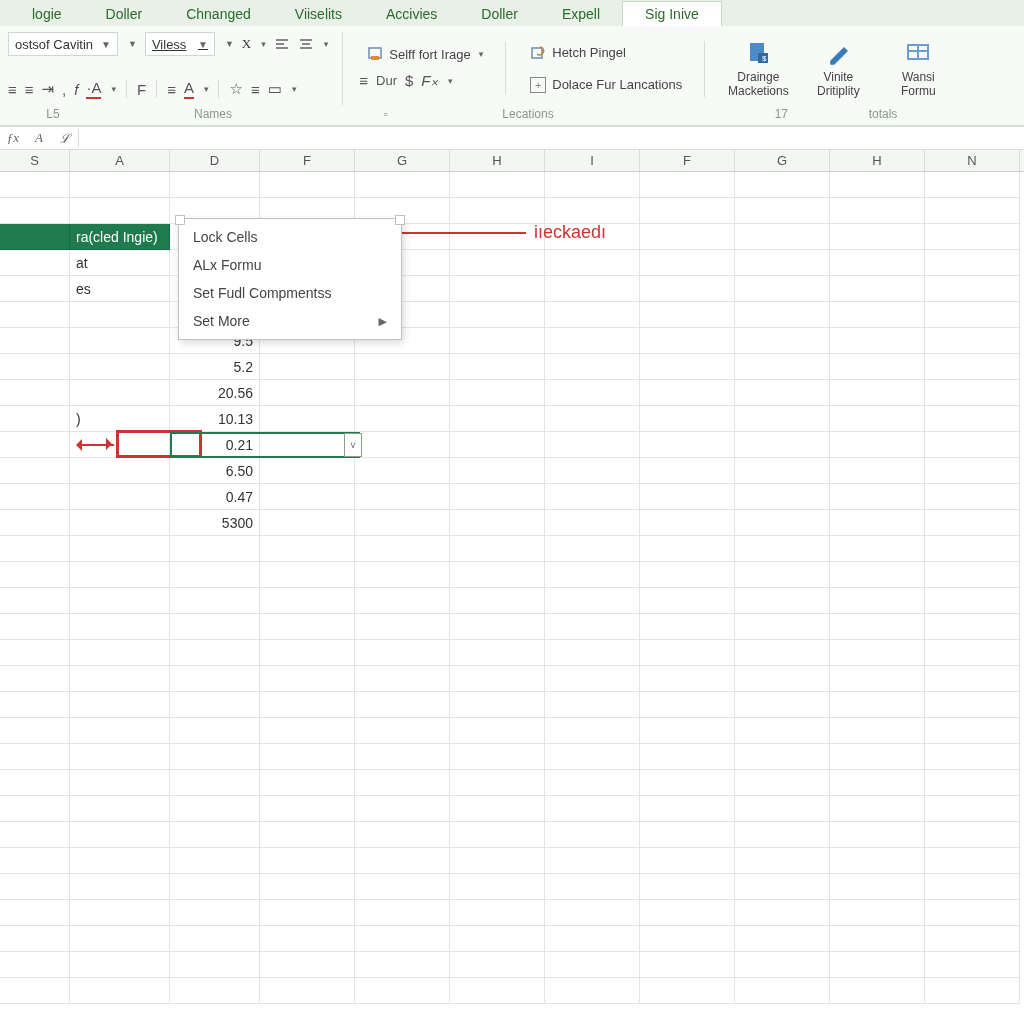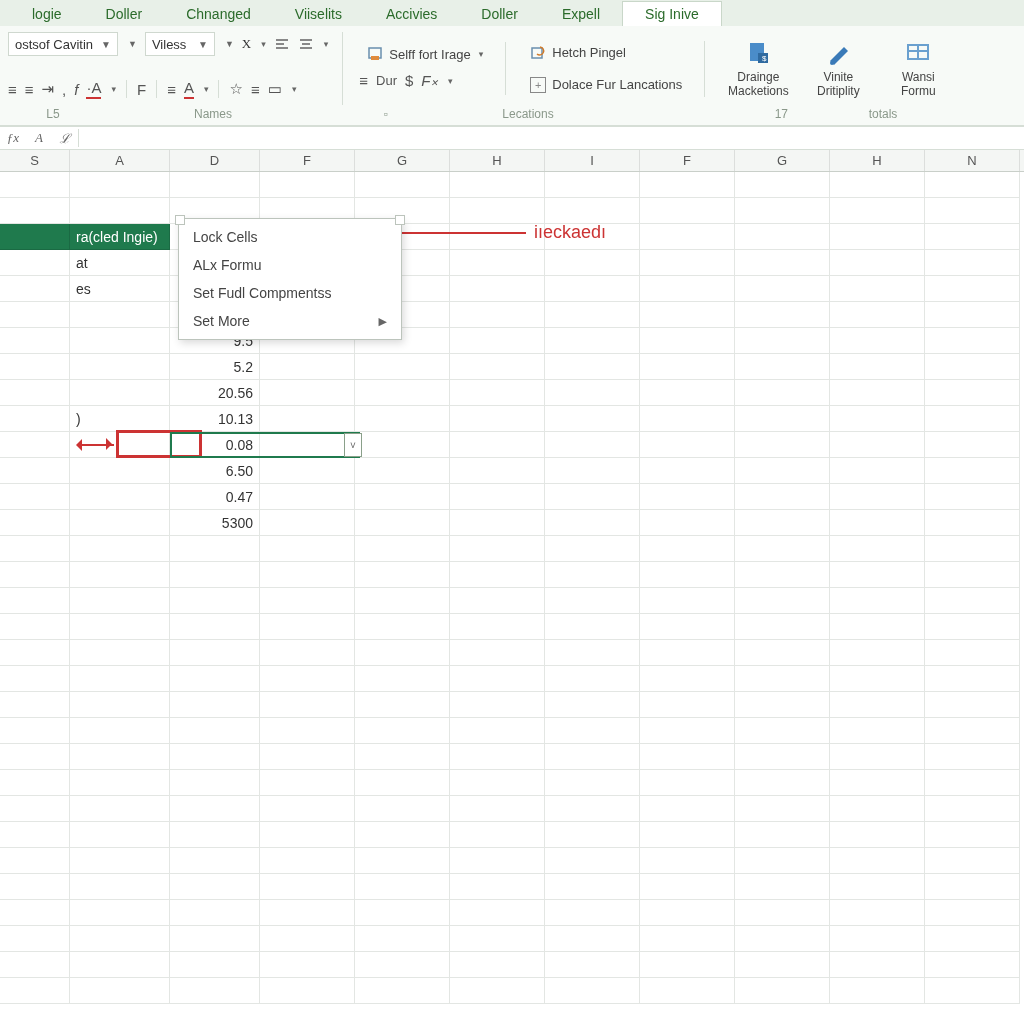--- a/index.html
+++ b/index.html
@@ -86,21 +86,21 @@
 
 <div class="ribbon">
   <div class="ribbon-row">
     <div class="rgroup" style="flex-direction:column; align-items:flex-start; gap:21px;">
       <div style="display:flex; gap:8px; align-items:center;">
         <div class="combo">
           <span>ostsof Cavitin</span>
           <span class="caret">▼</span>
         </div>
         <span class="caretdn">▼</span>
-        <div class="combo" style="min-width:70px;">
+        <div class="combo" style="min-width:70px;text-decoration:underline;">
           <span>Viless</span>
           <span class="caret">▼</span>
         </div>
         <span class="caretdn">▼</span>
         <span style="font-family:serif;">X</span>
           <span class="caretdn">▾</span>
         <span class="ico">
           <svg viewBox="0 0 16 16">
               <rect x="2" y="3" width="12" height="2" fill="#888"></rect>
               <rect x="2" y="7" width="8" height="2" fill="#888"></rect>
@@ -388,21 +388,21 @@
       <div class="cell w"></div>
       <div class="cell w"></div>
       <div class="cell w"></div>
       <div class="cell w"></div>
       <div class="cell w"></div>
       <div class="cell w"></div>
     </div>
   <div class="row">
       <div class="cell w-s"></div>
       <div class="cell w-a"></div>
-      <div class="cell w-d num">0.08</div>
+      <div class="cell w-d num">0.21</div>
       <div class="cell w"></div>
       <div class="cell w"></div>
       <div class="cell w"></div>
       <div class="cell w"></div>
       <div class="cell w"></div>
       <div class="cell w"></div>
       <div class="cell w"></div>
       <div class="cell w"></div>
     </div>
   <div class="row">

